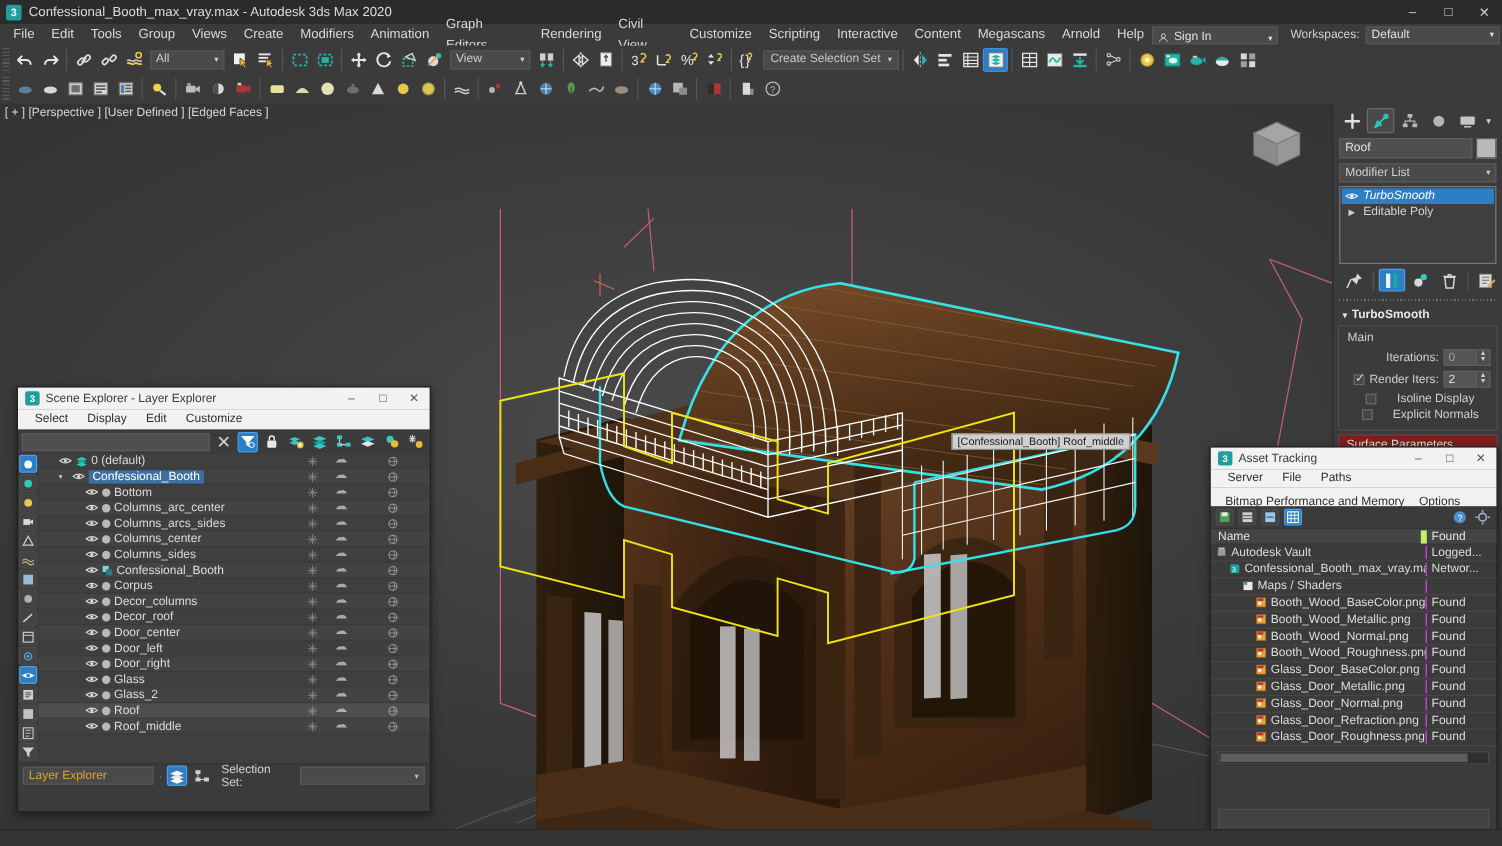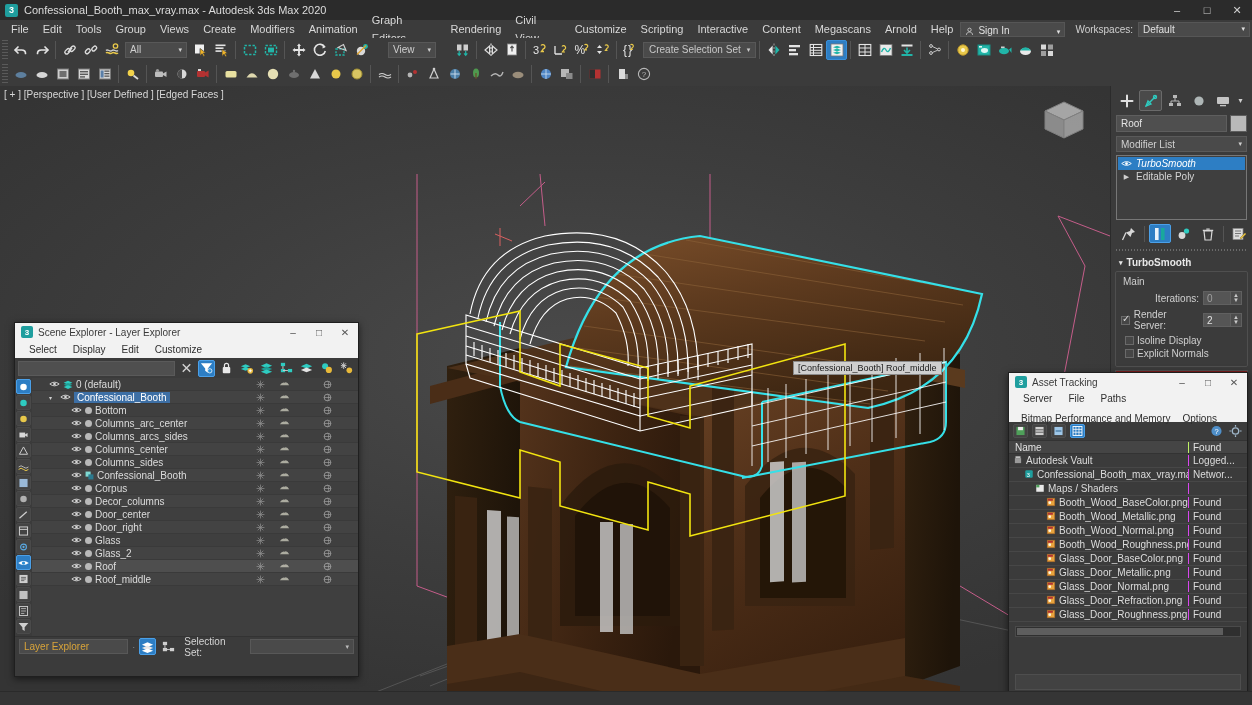--- a/index.html
+++ b/index.html
@@ -122,22 +122,22 @@
   .rl-lbl { font-size:10px;color:#d0d0d0;}
   .spin { display:flex; }
   .spin .val { width:28px;height:14px;background:#555;border:1px solid #606060;
     font-size:10px;color:#9f9f9f;display:flex;align-items:center;padding-left:3px;}
   .spin .arrows { width:11px;height:14px;background:#4d4d4d;border:1px solid #606060;
     border-left:none;display:flex;flex-direction:column;align-items:center;justify-content:center;
     font-size:6px;line-height:5px;color:#cacaca;}
   .chk { width:9px;height:9px;border:1px solid #6a6a6a;background:#464646;display:inline-block;
     position:relative; }
   .chk.on::after { content:"✓"; position:absolute; left:0px; top:-4px; font-size:10px; color:#d8d8d8;}
-  .rl-check { display:flex;align-items:center;gap:3px;font-size:10px;color:#cfcfcf;
-    margin:2px 0 2px 4px;}
+  .rl-check { display:flex;align-items:center;gap:17px;font-size:10px;color:#cfcfcf;
+    margin:2px 0 2px 4px;justify-content:center;}
   .rollout-collapsed { margin:3px 4px 0 4px; border:1px solid #4f4f4f;
     background:#7f1d1d; font-size:10px;color:#ddd;padding:2px 0 3px 6px;}
 
   
   .fwin { position:absolute; background:#3b3b3b; border:1px solid #1f1f1f;
     box-shadow:0 2px 7px rgba(0,0,0,.55); }
   .fwin-title { height:18px; background:#f2f2f2; display:flex; align-items:center; }
   .fwin-title .ic { width:12px;height:12px;background:#1f9e9e;border-radius:2px;color:#fff;
     font-size:8px;display:flex;align-items:center;justify-content:center;margin:0 5px 0 6px;font-weight:bold;}
   .fwin-title .tx { font-size:10px;color:#3a3a3a; }
@@ -189,21 +189,21 @@
   #assetTracking { left:1008px; top:372px; width:240px; height:325px; }
   .at-menu2 { height:16px;background:#f2f2f2;display:flex;align-items:center;padding-left:6px;}
   .at-menu2 .mi { font-size:10px;color:#2e2e2e;padding:0 6px;line-height:16px;margin-top:10px;}
   .at-toolbar { height:18px;background:#3b3b3b;display:flex;align-items:center;
     padding:0 4px; gap:4px;}
   .at-tb { width:15px;height:14px;display:flex;align-items:center;justify-content:center;
     border:1px solid #4e4e4e;background:#434343;border-radius:2px;}
   .at-tb.on { background:#2d7ec4;border-color:#4ba0e8;}
   .at-hdr { display:flex;height:14px;background:#454545;align-items:center;font-size:10px;
     color:#e2e2e2;border-top:1px solid #333;border-bottom:1px solid #333;}
-  .at-hdr .n { flex:1;padding-left:6px;border-right:1px solid #bef264;}
+  .at-hdr .n { flex:1;padding-left:6px;border-right:5px solid #bef264;}
   .at-hdr .s { width:58px;padding-left:4px;}
   .at-row { display:flex;height:14px;align-items:center;font-size:10px;color:#dcdcdc;
     border-bottom:1px solid #474747; }
   .at-row .n { flex:1;display:flex;gap:3px;border-right:1px solid #d946ef;
     overflow:hidden;white-space:nowrap;}
   .at-row .s { width:58px;padding-left:4px;color:#dcdcdc;overflow:hidden;white-space:nowrap;}
   .at-fileic { width:10px;height:10px;flex:none;}
   .at-scroll { height:11px; margin:4px 6px 0 6px; background:#2f2f2f;border:1px solid #4a4a4a;
     position:relative;}
   .at-scroll .thumb { position:absolute;left:1px;top:1px;height:7px;width:206px;background:#5e5e5e;}
@@ -353,21 +353,21 @@
         </svg>
     </div>
     <div class="tbtn">
       <svg class="ico" viewBox="0 0 16 16">
           <circle cx="7" cy="9" r="4.2" fill="#d9d9d9"></circle>
           <circle cx="11.5" cy="4.5" r="2.4" fill="#21b5a8"></circle>
           <path d="M3 12.5 L12 3.5" stroke="#e0a22c" stroke-width="1.2"></path>
         </svg>
     </div>
 
-    <div class="tcombo" style="width:48px;margin:0 16px">
+    <div class="tcombo" style="width:67px;margin:0 3px">
       <span>View</span>
       <span class="caret">▾</span>
     </div>
 
     <div class="tbtn">
       <svg class="ico" viewBox="0 0 16 16">
           <rect x="2" y="2.5" width="4.5" height="6" fill="#cfcfcf"></rect>
           <rect x="8.5" y="2.5" width="4.5" height="6" fill="#cfcfcf"></rect>
           <path d="M4.2 9 L4.2 13 M2.6 11.4 L4.2 13.4 L5.8 11.4" stroke="#21b5a8" stroke-width="1.2" fill="none"></path>
           <path d="M10.7 9 L10.7 13 M9.1 11.4 L10.7 13.4 L12.3 11.4" stroke="#21b5a8" stroke-width="1.2" fill="none"></path>
@@ -986,21 +986,21 @@
             <span class="val">0</span>
             <span class="arrows">
                 <span>▲</span>
                 <span>▼</span>
               </span>
           </span>
         </div>
 
         <div class="rl-row">
           <span class="chk on"></span>
-          <span class="rl-lbl">Render Server:</span>
+          <span class="rl-lbl">Render Iters:</span>
           <span class="spin">
             <span class="val" style="color:#e0e0e0">2</span>
             <span class="arrows">
                 <span>▲</span>
                 <span>▼</span>
               </span>
           </span>
         </div>
 
         <div class="rl-check">
@@ -1467,21 +1467,75 @@
               </div>
             </div>
             <div class="se-row">
               <div class="name-cell" style="padding-left:28px">
                 <span style="width:8px;display:inline-block"></span>
                 <svg style="width:11px;height:8px;flex:none" viewBox="0 0 16 12">
                   <path d="M1 6 Q8 0.5 15 6 Q8 11.5 1 6Z" fill="none" stroke="#d8d8d8" stroke-width="1.4"></path>
                   <circle cx="8" cy="6" r="2" fill="#d8d8d8"></circle>
                 </svg>
                 <span class="dot"></span>
+                <span class="nm">Decor_roof</span>
+              </div>
+              <div class="c-f">
+                <svg style="width:9px;height:9px;opacity:.55" viewBox="0 0 16 16">
+                  <path d="M8 1v14M1 8h14M3 3l10 10M13 3L3 13" stroke="#c9c9c9" stroke-width="1.3"></path>
+                </svg>
+              </div>
+              <div class="c-r">
+                <svg style="width:11px;height:8px;opacity:.75" viewBox="0 0 16 12">
+                  <path d="M1 8 Q4 3 8 4 Q12 2 15 8z" fill="#d0cfc0"></path>
+                </svg>
+              </div>
+              <div class="c-d">
+                <svg style="width:9px;height:9px;opacity:.8" viewBox="0 0 16 16">
+                  <circle cx="8" cy="8" r="6" fill="none" stroke="#d0d0d0" stroke-width="1.2"></circle>
+                  <path d="M2 8h12M8 2c3 3 3 9 0 12" fill="none" stroke="#d0d0d0" stroke-width="1"></path>
+                </svg>
+              </div>
+            </div>
+            <div class="se-row">
+              <div class="name-cell" style="padding-left:28px">
+                <span style="width:8px;display:inline-block"></span>
+                <svg style="width:11px;height:8px;flex:none" viewBox="0 0 16 12">
+                  <path d="M1 6 Q8 0.5 15 6 Q8 11.5 1 6Z" fill="none" stroke="#d8d8d8" stroke-width="1.4"></path>
+                  <circle cx="8" cy="6" r="2" fill="#d8d8d8"></circle>
+                </svg>
+                <span class="dot"></span>
                 <span class="nm">Door_center</span>
+              </div>
+              <div class="c-f">
+                <svg style="width:9px;height:9px;opacity:.55" viewBox="0 0 16 16">
+                  <path d="M8 1v14M1 8h14M3 3l10 10M13 3L3 13" stroke="#c9c9c9" stroke-width="1.3"></path>
+                </svg>
+              </div>
+              <div class="c-r">
+                <svg style="width:11px;height:8px;opacity:.75" viewBox="0 0 16 12">
+                  <path d="M1 8 Q4 3 8 4 Q12 2 15 8z" fill="#d0cfc0"></path>
+                </svg>
+              </div>
+              <div class="c-d">
+                <svg style="width:9px;height:9px;opacity:.8" viewBox="0 0 16 16">
+                  <circle cx="8" cy="8" r="6" fill="none" stroke="#d0d0d0" stroke-width="1.2"></circle>
+                  <path d="M2 8h12M8 2c3 3 3 9 0 12" fill="none" stroke="#d0d0d0" stroke-width="1"></path>
+                </svg>
+              </div>
+            </div>
+            <div class="se-row">
+              <div class="name-cell" style="padding-left:28px">
+                <span style="width:8px;display:inline-block"></span>
+                <svg style="width:11px;height:8px;flex:none" viewBox="0 0 16 12">
+                  <path d="M1 6 Q8 0.5 15 6 Q8 11.5 1 6Z" fill="none" stroke="#d8d8d8" stroke-width="1.4"></path>
+                  <circle cx="8" cy="6" r="2" fill="#d8d8d8"></circle>
+                </svg>
+                <span class="dot"></span>
+                <span class="nm">Door_left</span>
               </div>
               <div class="c-f">
                 <svg style="width:9px;height:9px;opacity:.55" viewBox="0 0 16 16">
                   <path d="M8 1v14M1 8h14M3 3l10 10M13 3L3 13" stroke="#c9c9c9" stroke-width="1.3"></path>
                 </svg>
               </div>
               <div class="c-r">
                 <svg style="width:11px;height:8px;opacity:.75" viewBox="0 0 16 12">
                   <path d="M1 8 Q4 3 8 4 Q12 2 15 8z" fill="#d0cfc0"></path>
                 </svg>

